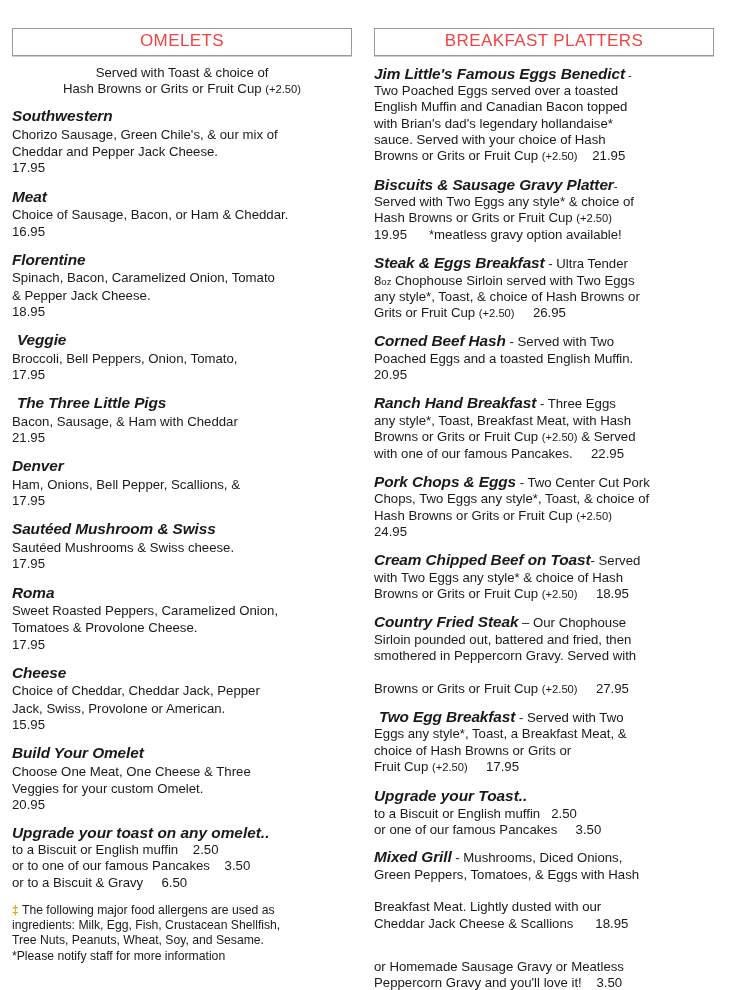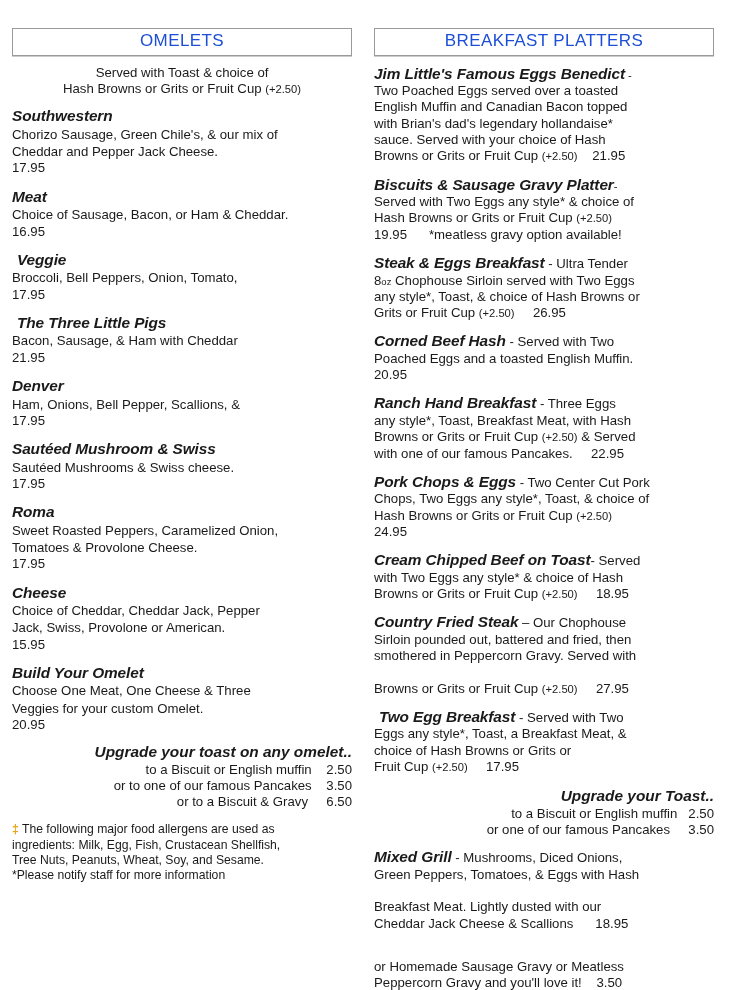--- a/index.html
+++ b/index.html
@@ -28,21 +28,21 @@
     flex: 0 0 340px;
   }
   .section-header {
     border: 1px solid #9a9a9a;
     box-shadow: 0 1px 0 #cccccc;
     text-align: center;
     padding: 3px 0 4px 0;
     margin-bottom: 9px;
   }
   .section-header .title {
-    color: #1d4ed8;
+    color: #ef4444;
     font-size: 17px;
     letter-spacing: 0.4px;
     line-height: 1.1;
   }
   .served-note {
     text-align: center;
     font-size: 13.2px;
     line-height: 1.24;
     margin: 0 0 10px 0;
     padding: 0 6px;
@@ -74,21 +74,20 @@
   .right .item-body {
     font-size: 13.2px;
     line-height: 1.235;
   }
   .small-note {
     font-size: 11.2px;
   }
   .upgrade-block {
     margin-top: 2px;
     margin-bottom: 10px;
-    text-align: right;
   }
   .upgrade-title {
     font-style: italic;
     font-weight: bold;
     font-size: 15.4px;
     line-height: 1.25;
     display: block;
   }
   .upgrade-line {
     font-size: 13.2px;
@@ -137,20 +136,26 @@
       <span class="item-desc">Cheddar and Pepper Jack Cheese.</span>
       <span class="item-price">17.95</span>
     </div>
 
     <div class="item">
       <span class="item-name">Meat</span>
       <span class="item-desc">Choice of Sausage, Bacon, or Ham &amp; Cheddar.</span>
       <span class="item-price">16.95</span>
     </div>
 
+    <div class="item">
+      <span class="item-name">Florentine</span>
+      <span class="item-desc">Spinach, Bacon, Caramelized Onion, Tomato</span>
+      <span class="item-desc">&amp; Pepper Jack Cheese.</span>
+      <span class="item-price">18.95</span>
+    </div>
 
     <div class="item">
       <span class="item-name indent">Veggie</span>
       <span class="item-desc">Broccoli, Bell Peppers, Onion, Tomato,</span>
       <span class="item-price">17.95</span>
     </div>
 
     <div class="item">
       <span class="item-name indent">The Three Little Pigs</span>
       <span class="item-desc">Bacon, Sausage, &amp; Ham with Cheddar</span>

